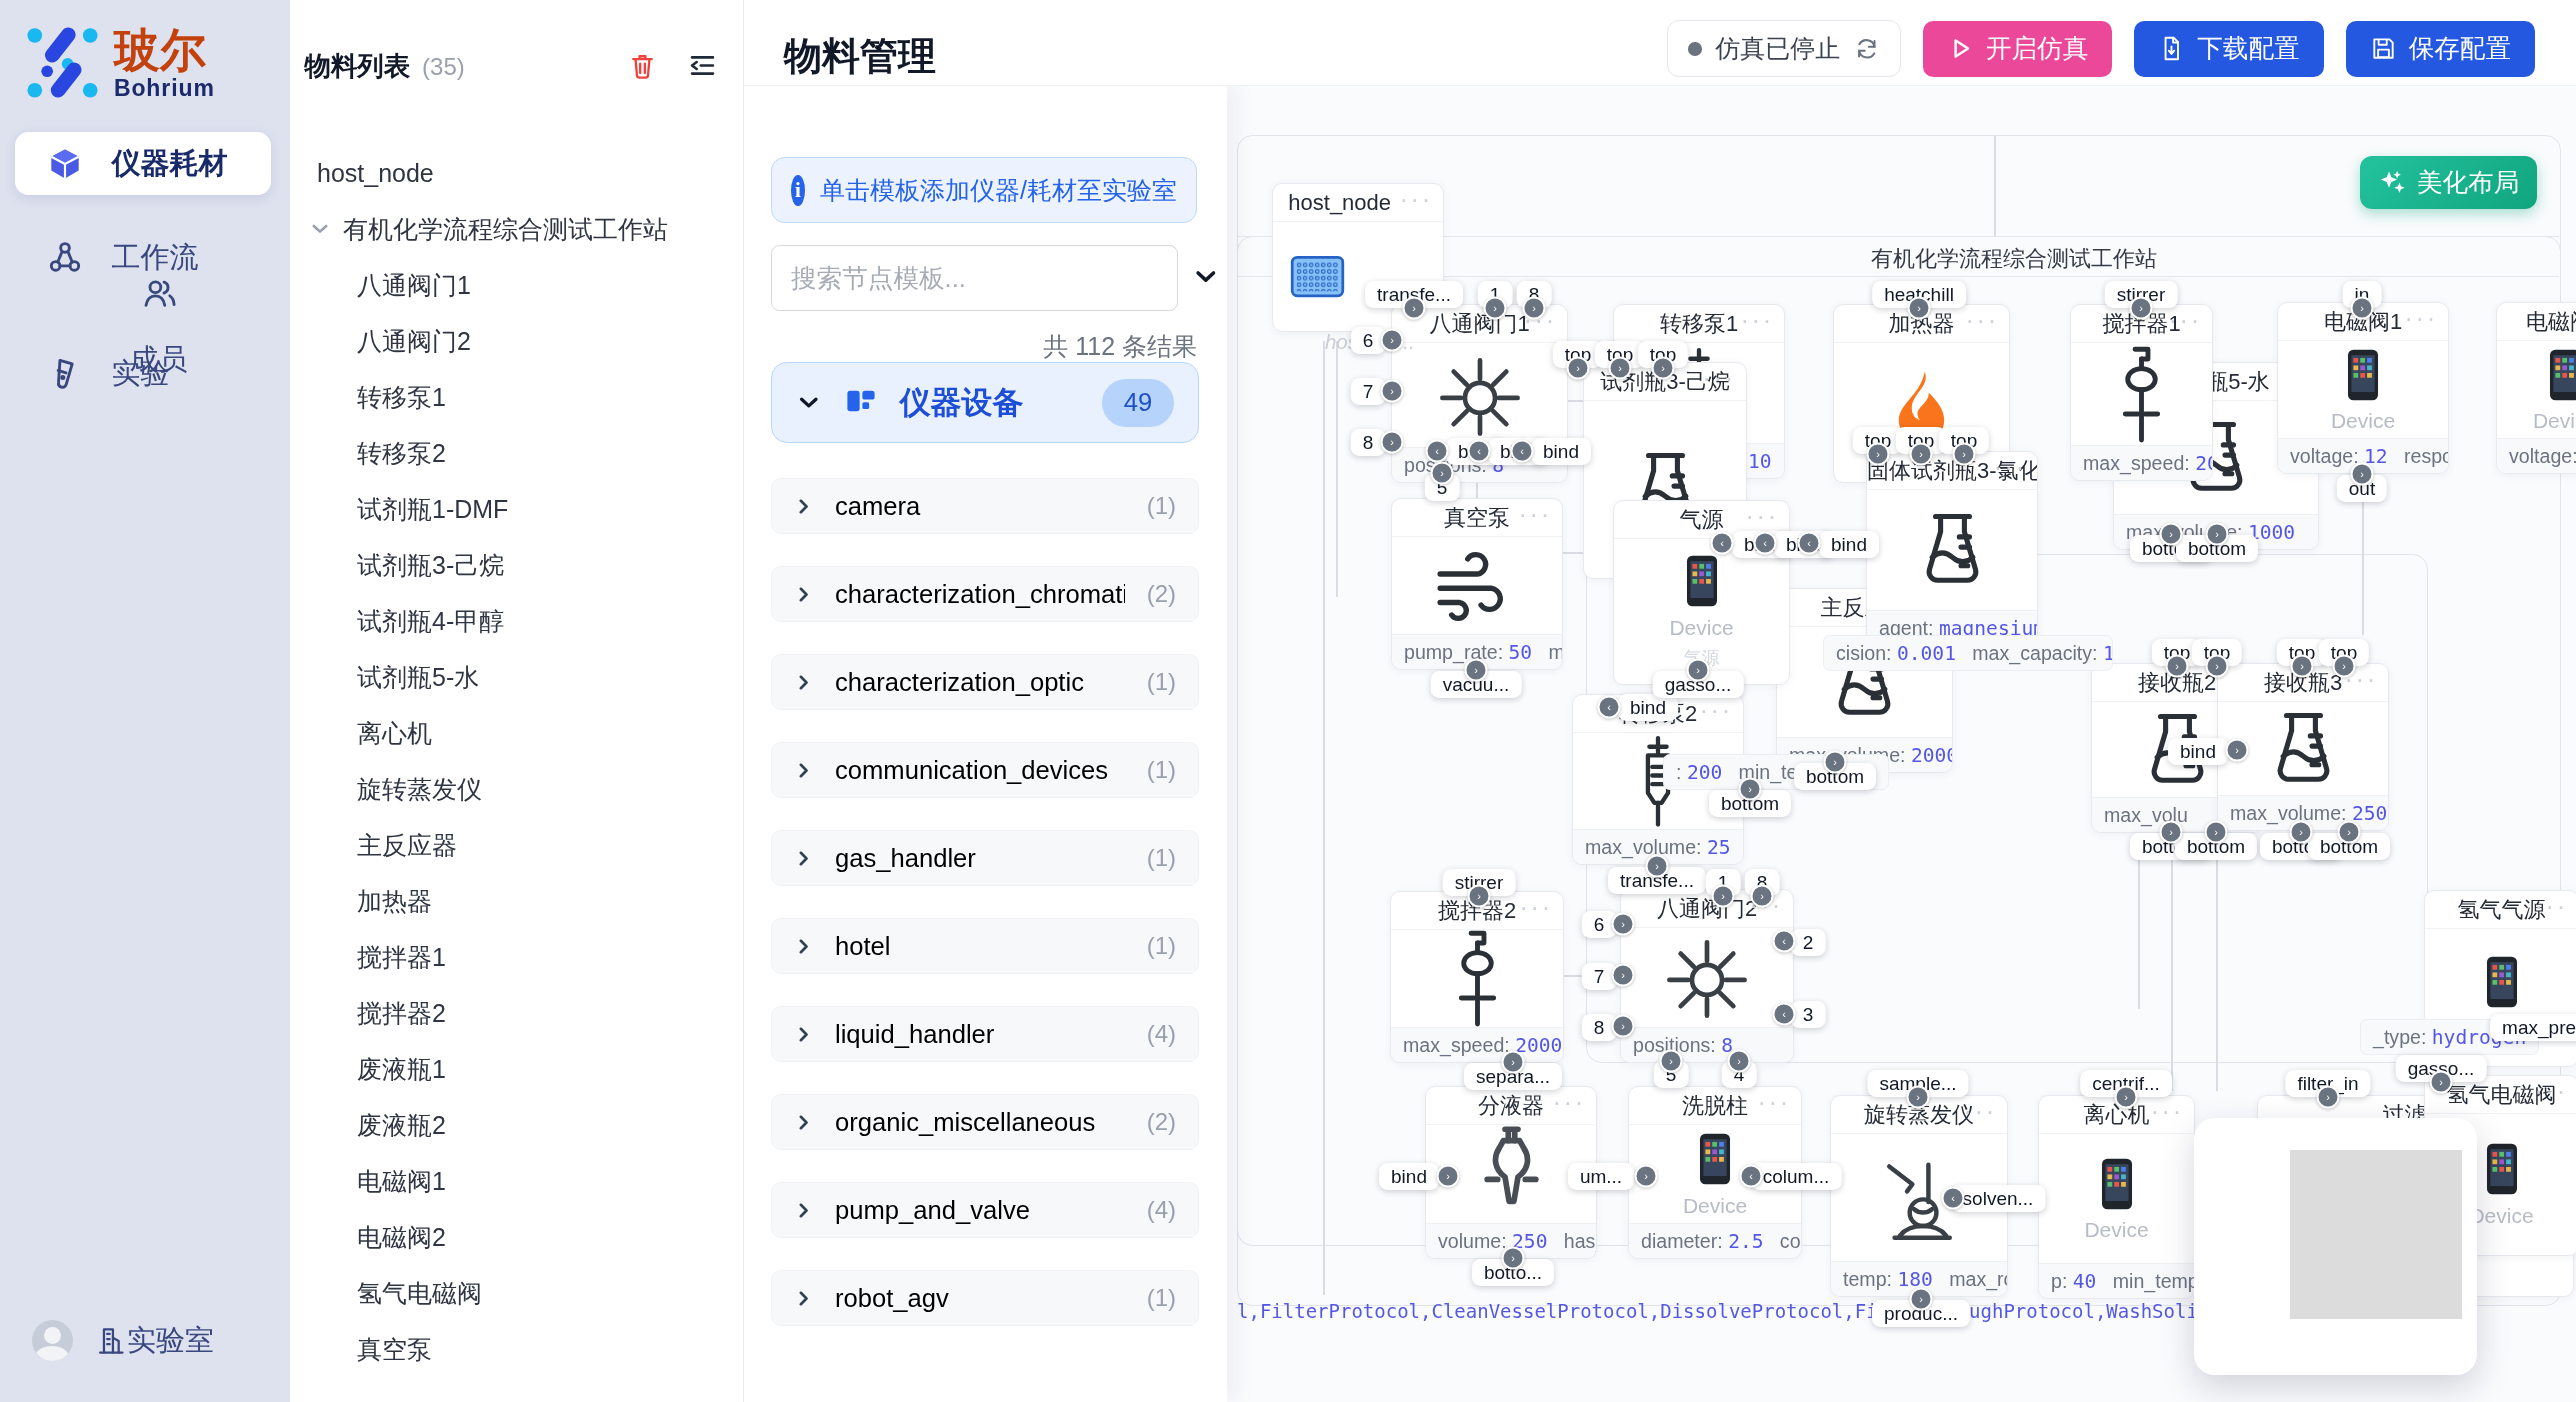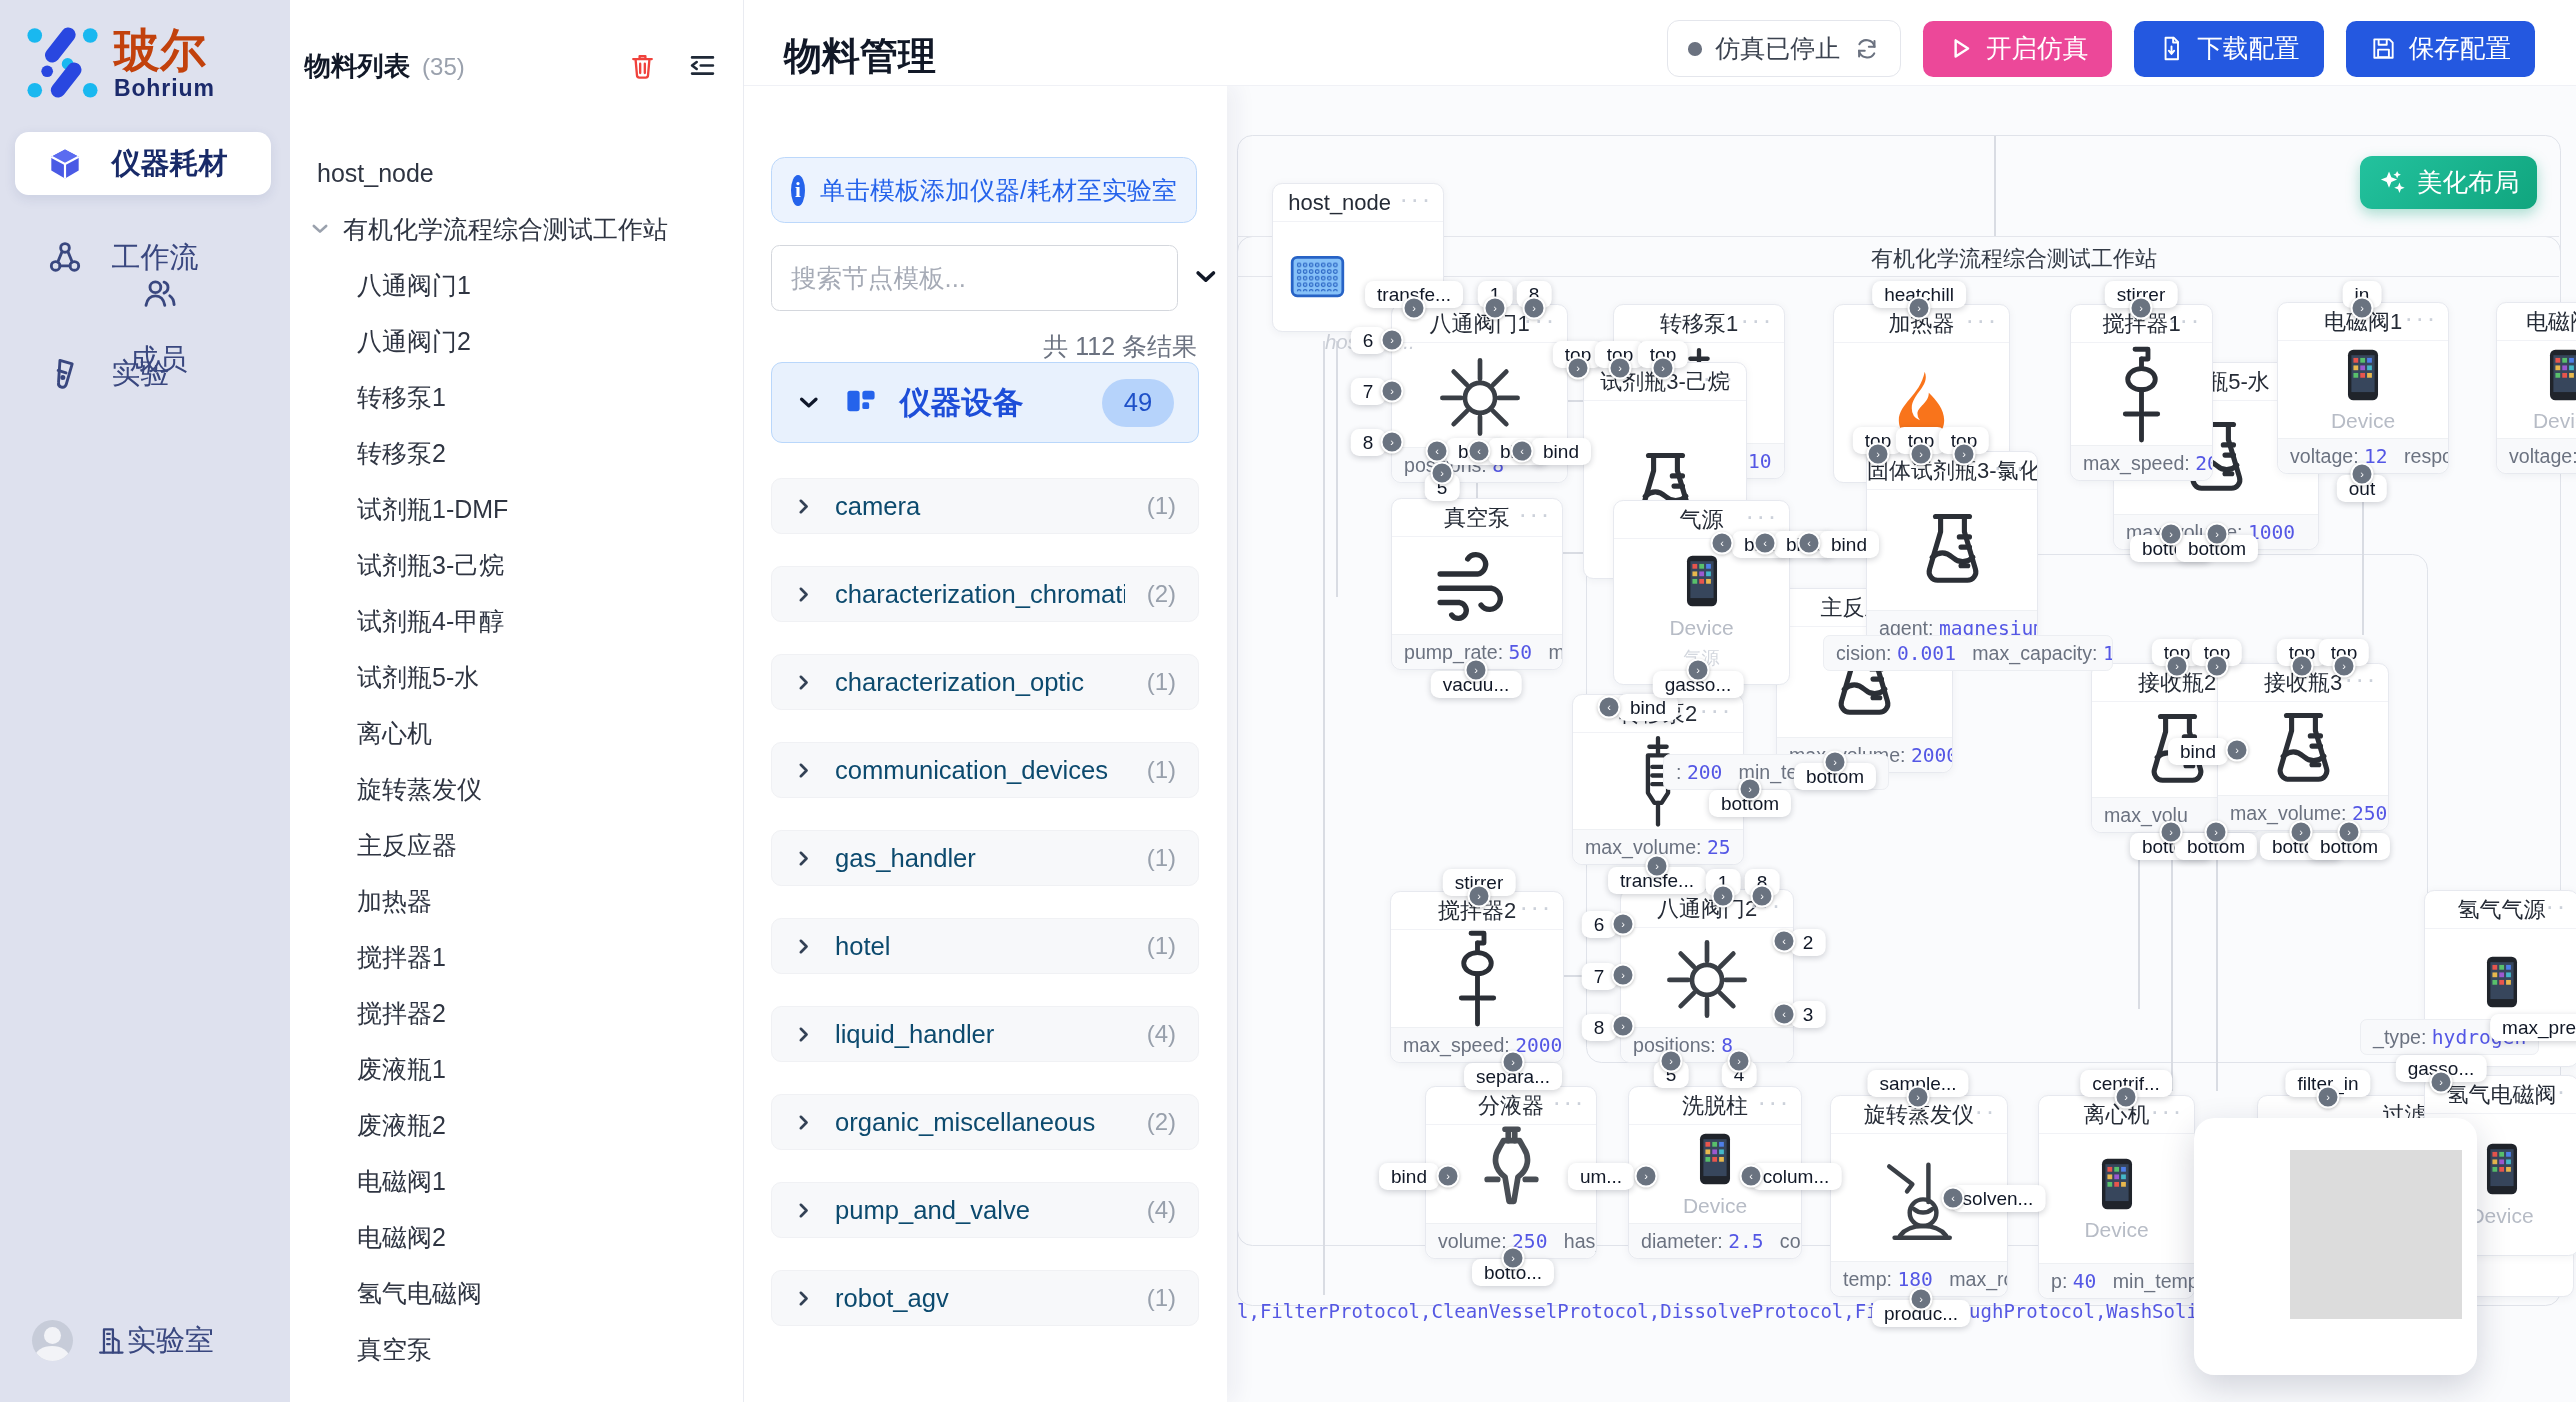--- a/index.html
+++ b/index.html
@@ -59,31 +59,31 @@
            border-radius:13.6px;display:flex;align-items:center;gap:15.3px;padding:0 19px;box-sizing:border-box;}
   .tip-ic{width:31px;height:31px;border-radius:50%;background:#2563eb;color:#fff;font-size:21px;font-weight:bold;
           display:flex;align-items:center;justify-content:center;font-family:"Liberation Serif",serif;}
   .tip-text{color:#2563eb;font-size:25px;white-space:nowrap;}
   .search{position:absolute;left:28px;top:160px;width:407px;height:66px;border:1.7px solid #d4d7dd;border-radius:8.5px;
           box-sizing:border-box;font-size:25.6px;color:#30363f;padding:0 19px;outline:none;background:#fff;}
   .search::placeholder{color:#a6abb6;}
   .search-chev{position:absolute;left:450px;top:179px;width:25.6px;height:25.6px;cursor:pointer;}
   .result-count{position:absolute;right:30px;top:245px;font-size:25px;color:#6b7280;}
   .cat-head{position:absolute;left:28px;top:277px;width:428px;height:81px;background:#e8f1fd;border:1.7px solid #b9d7fb;
-            border-radius:11px;box-sizing:border-box;display:flex;align-items:center;padding:0 24px;gap:22px;cursor:pointer;}
+            border-radius:16px;box-sizing:border-box;display:flex;align-items:center;padding:0 24px;gap:22px;cursor:pointer;}
   .cat-head .chev{width:25.6px;height:25.6px;}
   .cat-head .gicon{width:34px;height:34px;}
   .cat-label{font-size:31px;font-weight:bold;color:#1d4ed8;flex:1;}
   .cat-badge{min-width:55px;height:48px;border-radius:24px;background:#b6d3fb;color:#1e50c8;font-size:25.6px;
              display:flex;align-items:center;justify-content:center;padding:0 8.5px;}
   .cat-rows{position:absolute;left:28px;top:393px;width:428px;}
   .cat-row{height:56px;margin-bottom:32px;background:#f7f8fa;border:0.9px solid #f0f1f4;border-radius:10.2px;
            display:flex;align-items:center;padding:0 22px;gap:22px;box-sizing:border-box;cursor:pointer;}
   .cat-row .chev{width:19px;height:19px;}
-  .cat-row .lbl{font-size:25.6px;color:#0c4a6e;flex:1;white-space:nowrap;overflow:hidden;}
+  .cat-row .lbl{font-size:25.6px;color:#000000;flex:1;white-space:nowrap;overflow:hidden;}
   .cat-row .cnt{font-size:24px;color:#98a0ac;}
 
   
   #canvas{left:0;top:0;width:2576px;height:1402px;z-index:1;overflow:hidden;}
   .grp{position:absolute;border:1.7px solid #e0e3ea;border-radius:15.3px;}
   .band{position:absolute;border-top:1.7px solid #e4e6ec;border-bottom:1.7px solid #e4e6ec;}
   .band-title{position:absolute;font-size:22px;color:#343b47;transform:translateX(-50%);white-space:nowrap;}
   .cline{position:absolute;background:#d9dce3;}
   .node{position:absolute;background:#fff;border:0.9px solid #e7e9ef;border-radius:10.2px;
         box-shadow:0 1.7px 8.5px rgba(25,35,60,.05);cursor:pointer;}

